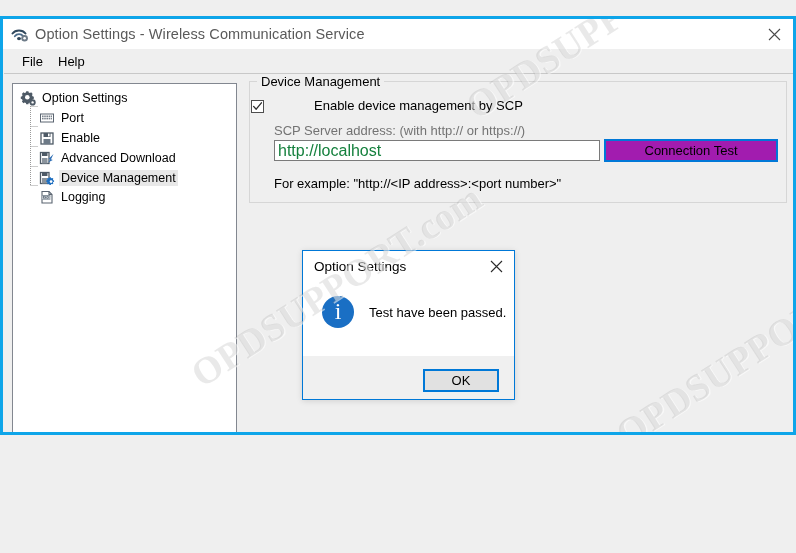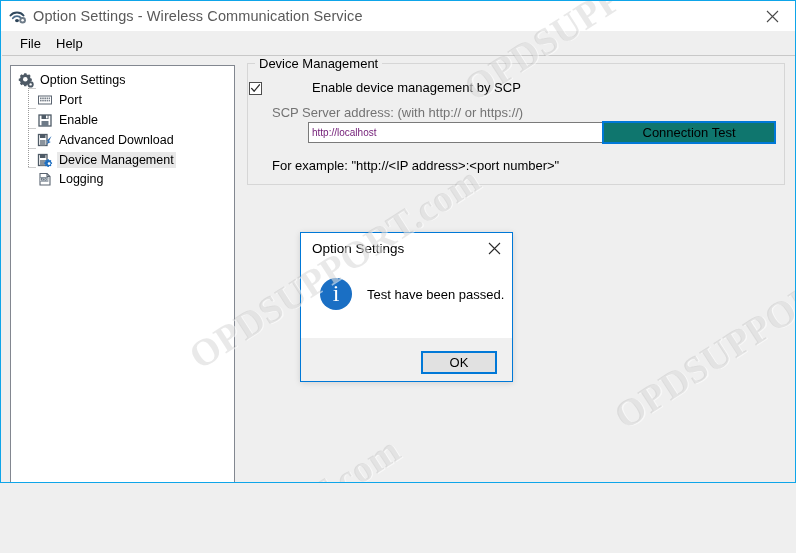--- a/index.html
+++ b/index.html
@@ -9,25 +9,25 @@
   body {
     width: 796px;
     height: 553px;
     background: #efefef;
     font-family: "Liberation Sans", sans-serif;
     overflow: hidden;
   }
 
   #app-window {
     position: absolute;
-    left: 0; top: 0;
+    left: 0; top: 16px;
     width: 796px;
-    height: 483px;
+    height: 419px;
     background: #efefef;
-    border: 1px solid #0ea5e9;
+    border: 3px solid #0ea5e9;
     box-sizing: border-box;
     overflow: hidden;
   }
 
   
   #titlebar {
     position: absolute;
     left: 0; top: 0;
     width: 794px;
     height: 30px;
@@ -181,33 +181,32 @@
 
   #scp-address-input {
     position: absolute;
     left: 271px; top: 121px;
     width: 326px;
     height: 21px;
     border: 1px solid #7a7a7a;
     background: #ffffff;
     box-sizing: border-box;
     font-family: "Liberation Sans", sans-serif;
-    font-size: 10px;
-    color: #701a75;
+    font-size: 16px;
+    color: #15803d;
     padding: 0 3px;
     outline: none;
-    margin-left: 36px;
   }
 
   #connection-test-button {
     position: absolute;
     left: 601px; top: 120px;
     width: 174px;
     height: 23px;
-    background: #0f766e;
+    background: #a21caf;
     border: 2px solid #0078d7;
     box-sizing: border-box;
     font-family: "Liberation Sans", sans-serif;
     font-size: 13px;
     color: #000000;
     padding: 0;
     cursor: default;
   }
 
   #scp-example-text {

